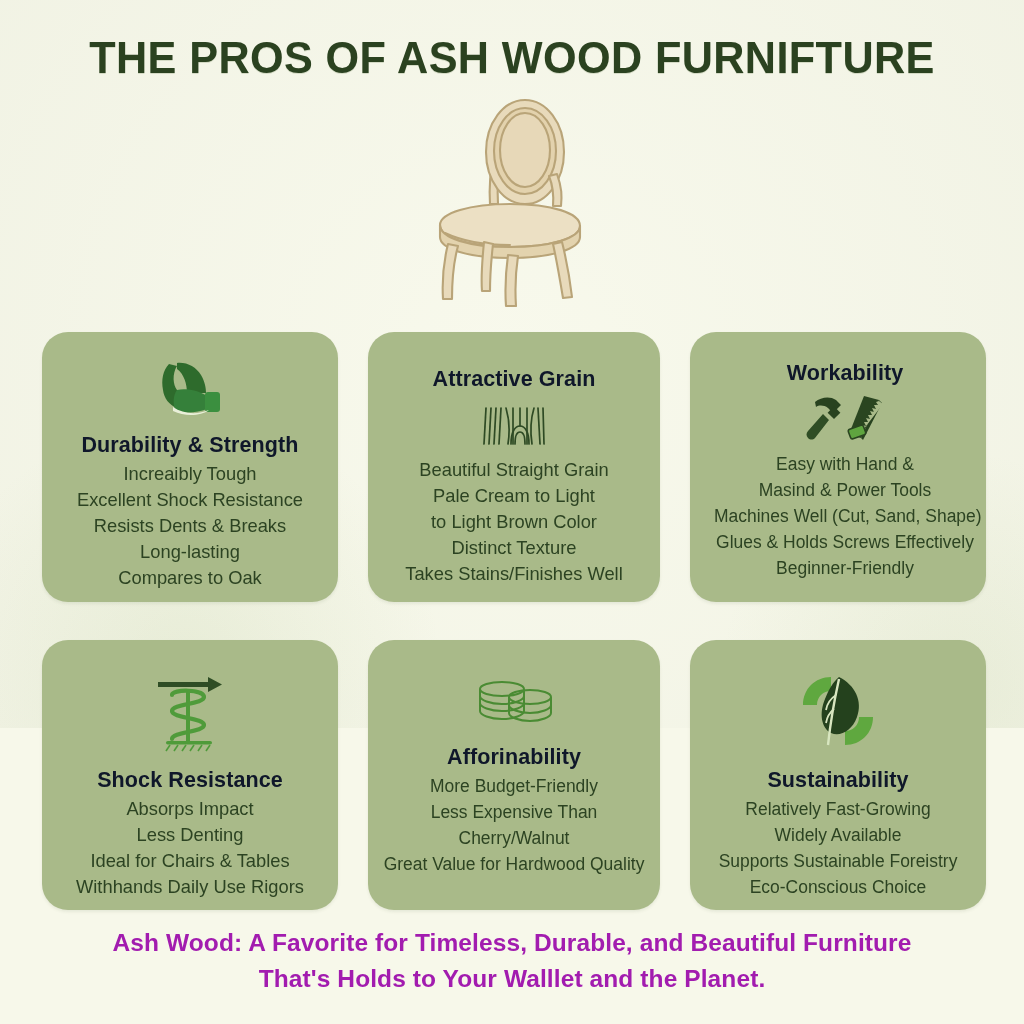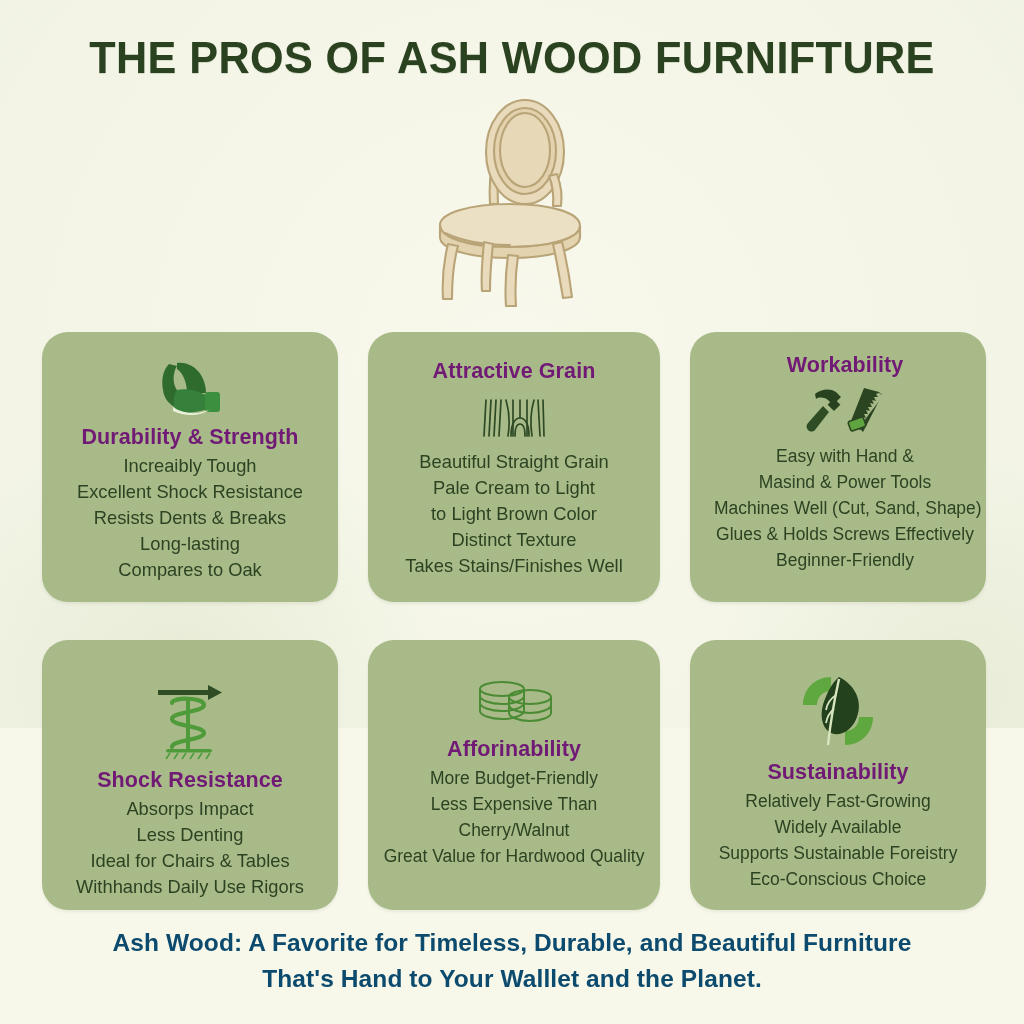--- a/index.html
+++ b/index.html
@@ -92,27 +92,27 @@
     width: 100%;
   }
   .card.title-first .card-inner { }
   .card-icon {
     height: 62px;
     display: flex;
     align-items: center;
     justify-content: center;
   }
   .card-title {
-    color: #701a75;
+    color: #0f172a;
     font-size: 21.5px;
     font-weight: bold;
     letter-spacing: 0.1px;
     text-align: center;
     line-height: 26px;
-    margin: 2px 0 3px;
+    margin: 10px 0 3px;
     white-space: nowrap;
   }
   .card-lines {
     color: #2c4322;
     font-size: 18.5px;
     line-height: 26px;
     text-align: center;
     width: 100%;
   }
   .card-lines .ln {
@@ -136,21 +136,21 @@
   .card.c6 { padding-top: 25px; }
   .card.c6 .card-icon { height: 92px; }
 
   
   .footer {
     position: absolute;
     top: 925px;
     left: 0;
     width: 1024px;
     text-align: center;
-    color: #0c4a6e;
+    color: #a21caf;
     font-size: 24.5px;
     font-weight: bold;
     line-height: 36px;
     letter-spacing: 0.1px;
   }
   .footer .fl { display: block; white-space: nowrap; }
 </style>
 </head>
 <body>
 
@@ -357,16 +357,16 @@
           <span class="ln">Supports Sustainable Foreistry</span>
           <span class="ln">Eco-Conscious Choice</span>
         </div>
       </div>
     </div>
 
   </div>
 
   <div class="footer">
     <span class="fl">Ash Wood: A Favorite for Timeless, Durable, and Beautiful Furniture</span>
-    <span class="fl">That's Hand to Your Walllet and the Planet.</span>
+    <span class="fl">That's Holds to Your Walllet and the Planet.</span>
   </div>
 
 </div>
 
 </body></html>

